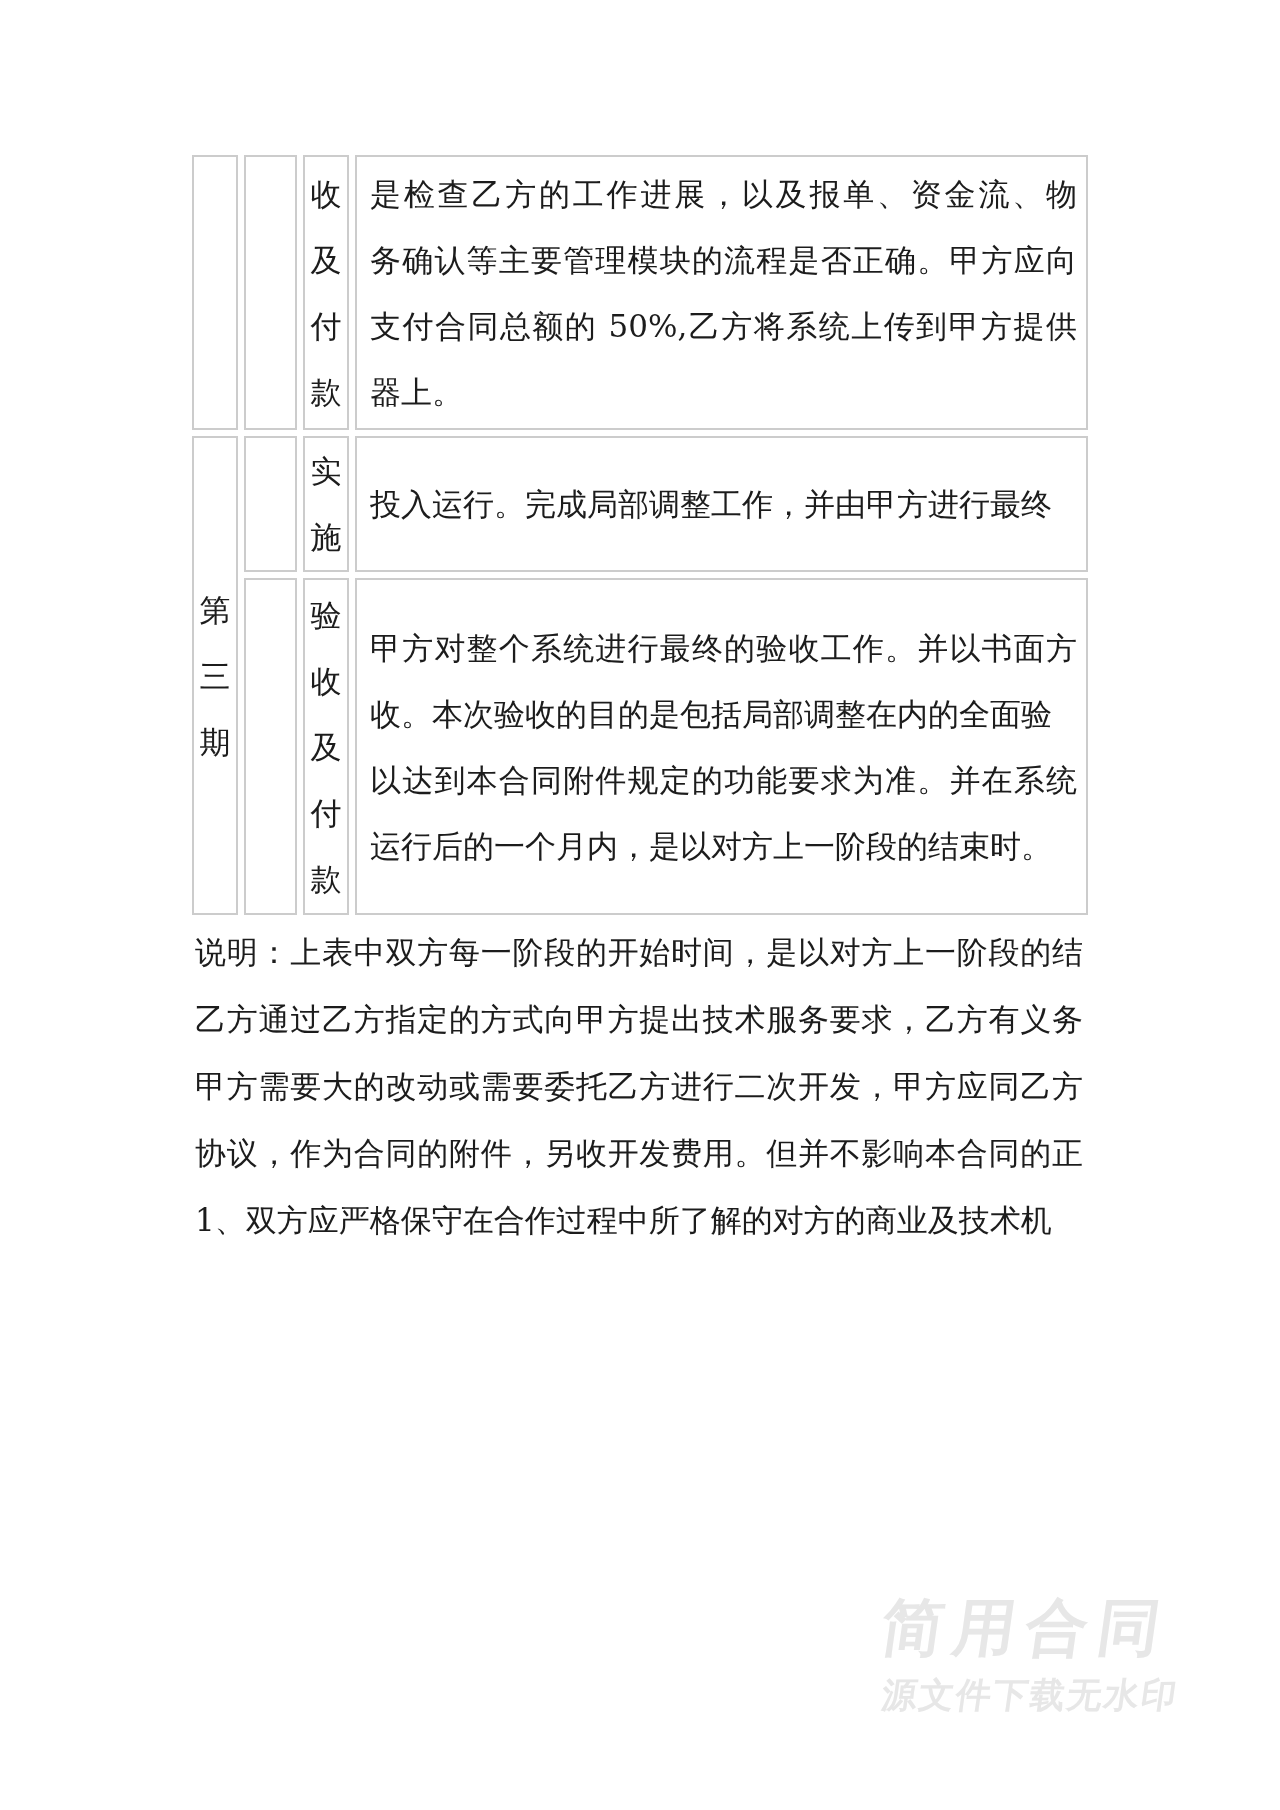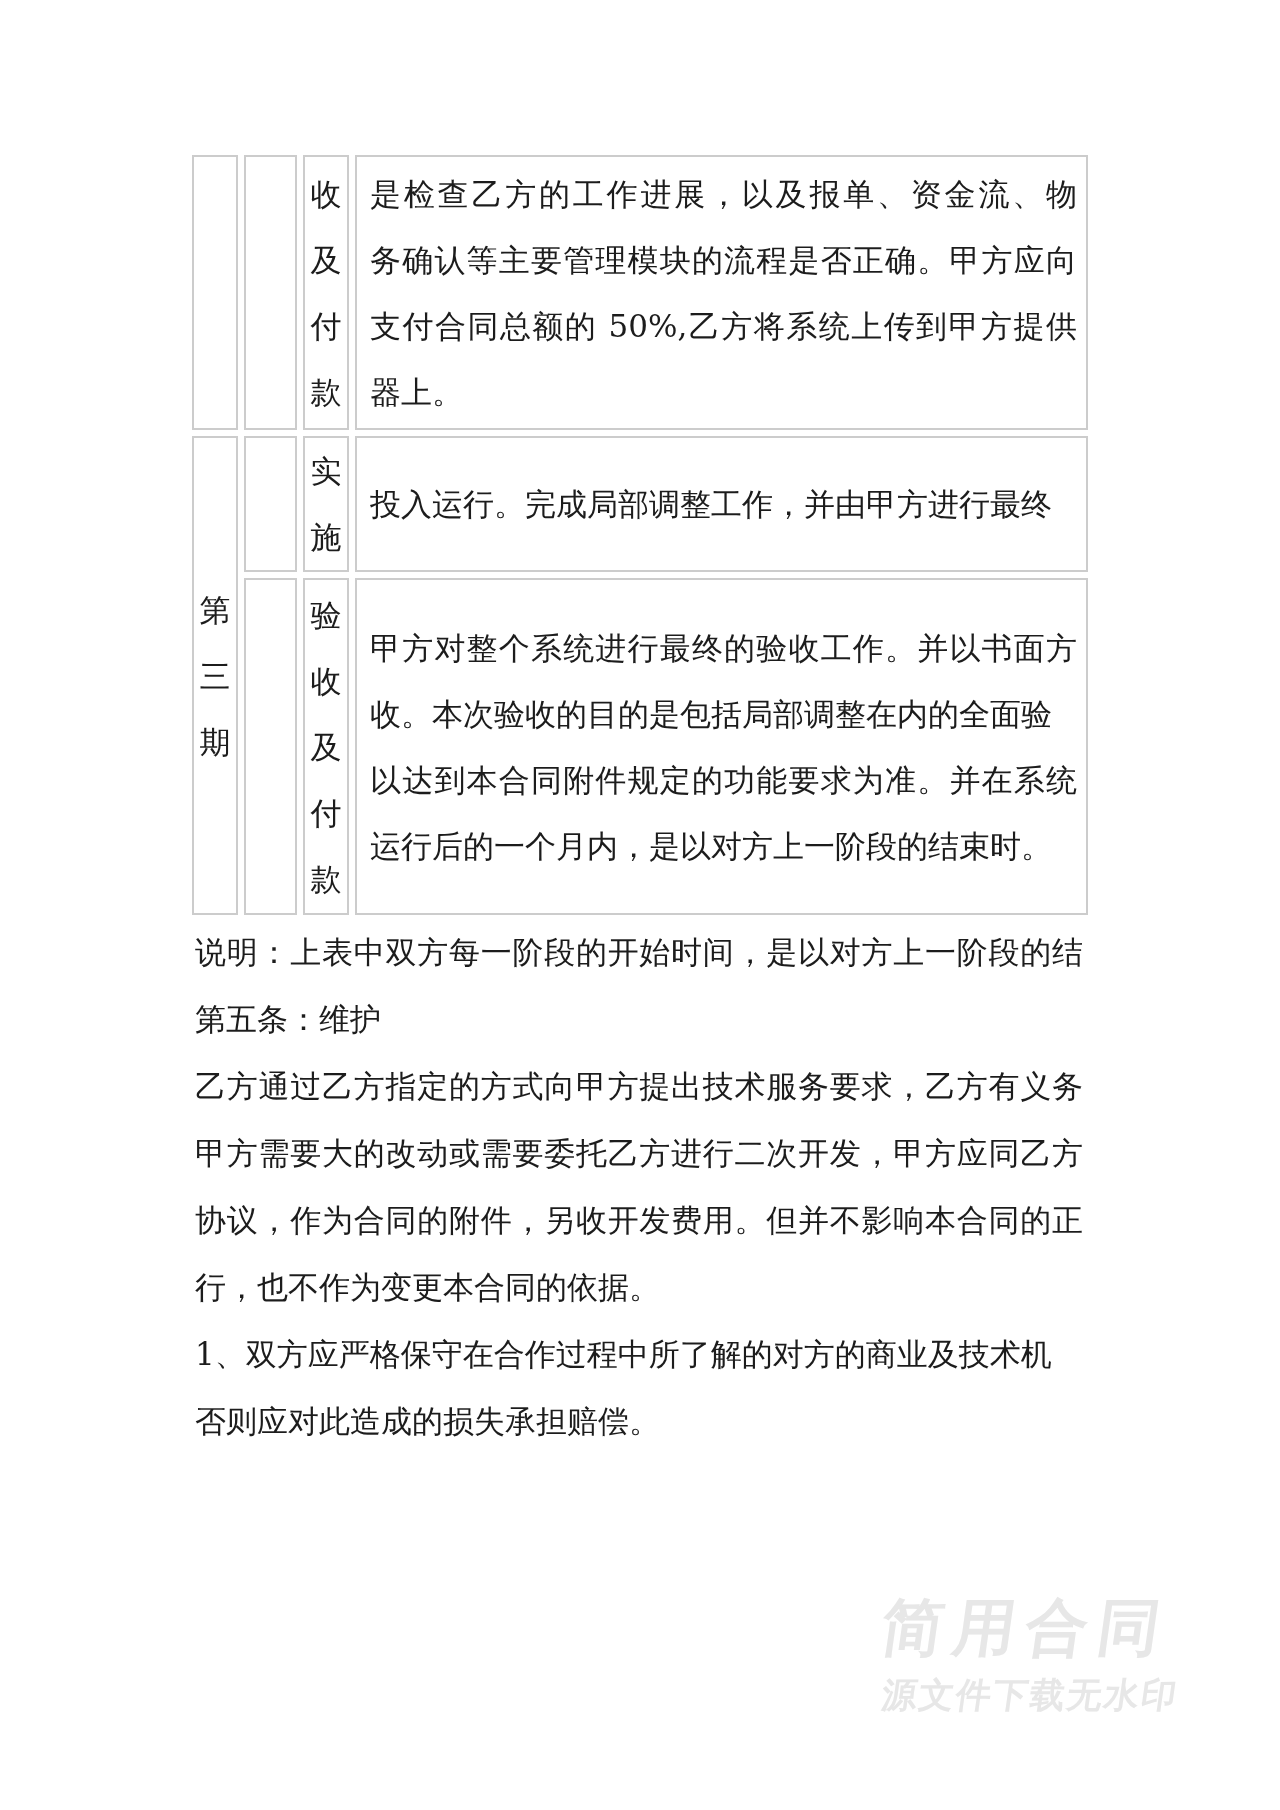--- a/index.html
+++ b/index.html
@@ -126,23 +126,20 @@
       <div class="cell-line">收。本次验收的目的是包括局部调整在内的全面验收。</div>
       <div class="cell-line fill">以达到本合同附件规定的功能要求为准。并在系统投入</div>
       <div class="cell-line">运行后的一个月内，是以对方上一阶段的结束时。</div>
     </td>
   </tr>
 </tbody>
   </table>
 
 <div class="body-text">
   <div class="bline fill">说明：上表中双方每一阶段的开始时间，是以对方上一阶段的结束时</div>
-  <div class="bline">第五条：维护</div>
   <div class="bline fill">乙方通过乙方指定的方式向甲方提出技术服务要求，乙方有义务及时</div>
   <div class="bline fill">甲方需要大的改动或需要委托乙方进行二次开发，甲方应同乙方另订</div>
   <div class="bline fill">协议，作为合同的附件，另收开发费用。但并不影响本合同的正常履</div>
-  <div class="bline">行，也不作为变更本合同的依据。</div>
   <div class="bline">1、双方应严格保守在合作过程中所了解的对方的商业及技术机密，</div>
-  <div class="bline">否则应对此造成的损失承担赔偿。</div>
 </div>
 
 <div class="wm wm-title">简用合同</div>
 <div class="wm wm-subtitle">源文件下载无水印</div>
 
 </body></html>

